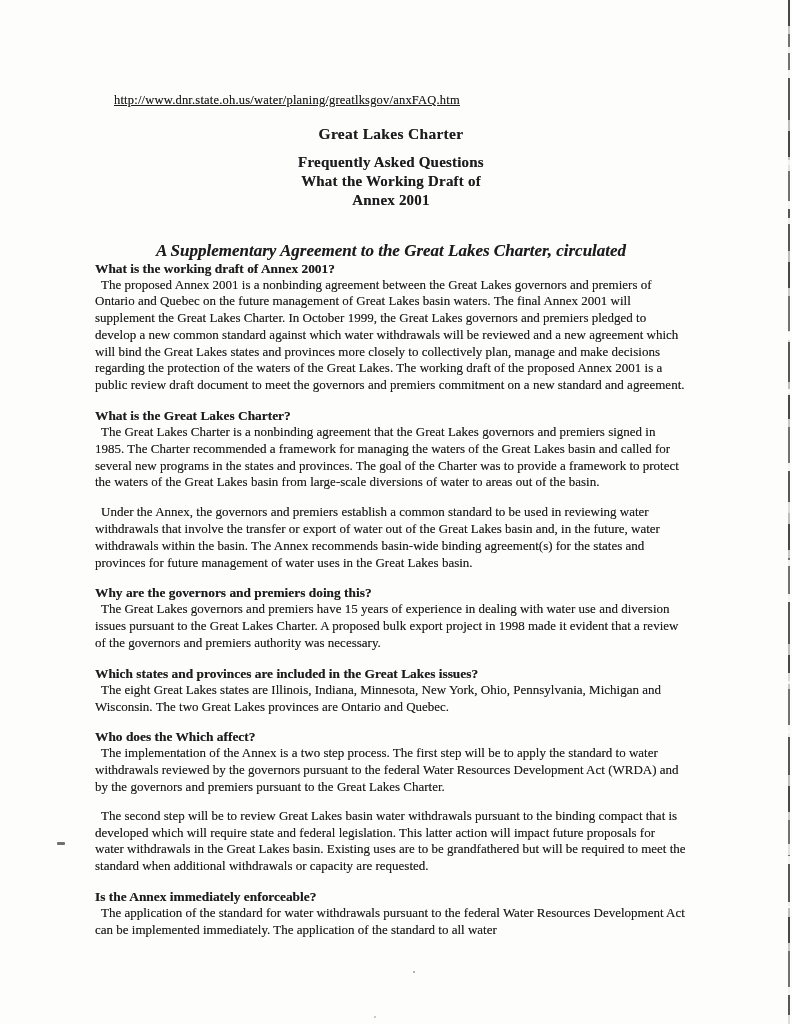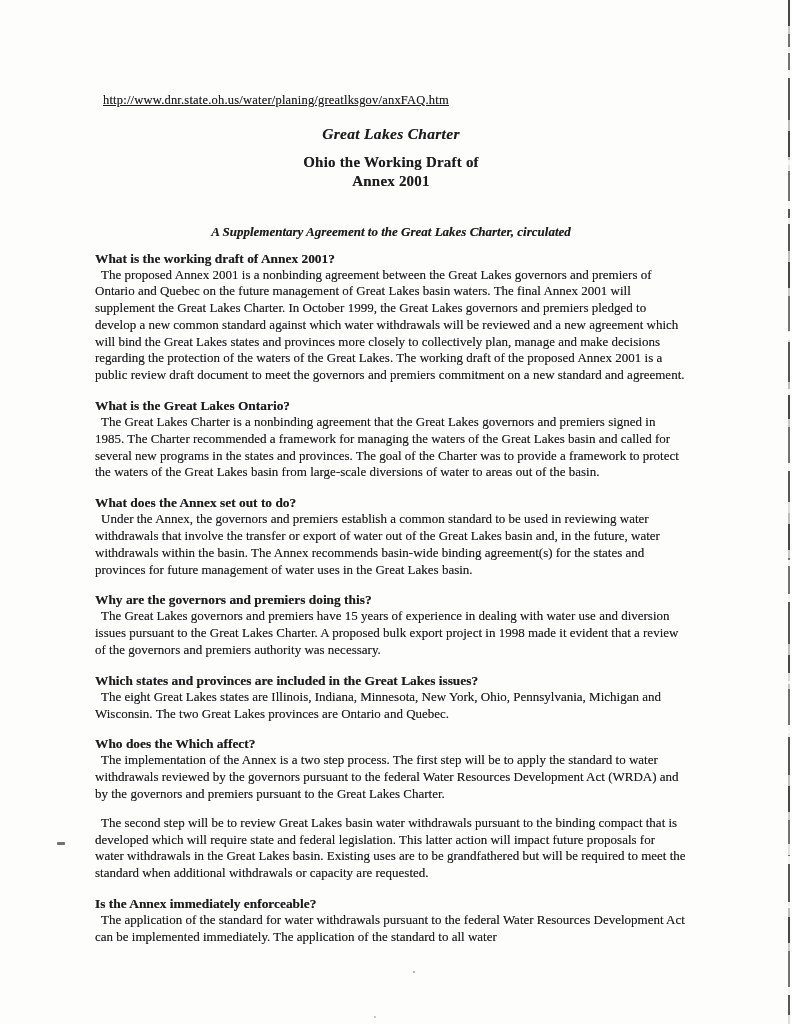--- a/index.html
+++ b/index.html
@@ -22,55 +22,53 @@
     text-shadow:0 0 0.5px rgba(35,35,35,0.55);
   }
   .content{
     position:absolute;
     left:95px;
     top:90px;
     width:592px;
   }
   .url{
     display:inline-block;
-    margin-left:8px;
+    margin-left:19px;
     font-size:12.5px;
     color:var(--ink);
     text-decoration:underline;
     letter-spacing:0.2px;
     cursor:pointer;
   }
   .title-block{
     text-align:center;
     margin-top:17px;
   }
   .doc-title{
     margin:0;
     font-size:15.5px;
     font-weight:bold;
     letter-spacing:0.3px;
-    font-style:italic;
   }
   .subtitle{
     margin-top:10px;
     font-size:15px;
     font-weight:bold;
     line-height:19px;
     letter-spacing:0.2px;
   }
   .tagline{
     margin-top:32px;
     text-align:center;
     font-style:italic;
     font-weight:bold;
-    font-size:13px;
+    font-size:17px;
     line-height:17.5px;
   }
   .faq{
-    margin-top:9px;
   }
   .qa{
     margin-bottom:13px;
   }
   .q{
     margin:0;
     font-size:13.4px;
     font-weight:bold;
     line-height:17px;
   }
@@ -139,43 +137,43 @@
 
 <div class="page">
 
   <div class="content">
 
     <a class="url">http://www.dnr.state.oh.us/water/planing/greatlksgov/anxFAQ.htm</a>
 
     <div class="title-block">
       <h1 class="doc-title">Great Lakes Charter</h1>
       <div class="subtitle">
-        <div>Ohio the Working Draft of</div>
+        <div>Frequently Asked Questions</div>
+        <div>What the Working Draft of</div>
         <div>Annex 2001</div>
       </div>
     </div>
 
     <div class="tagline">
       <div>A Supplementary Agreement to the Great Lakes Charter, circulated</div>
     </div>
 
     <div class="faq">
 
       <section class="qa">
         <h2 class="q">What is the working draft of Annex 2001?</h2>
         <p class="a">The proposed Annex 2001 is a nonbinding agreement between the Great Lakes governors and premiers of Ontario and Quebec on the future management of Great Lakes basin waters. The final Annex 2001 will supplement the Great Lakes Charter. In October 1999, the Great Lakes governors and premiers pledged to develop a new common standard against which water withdrawals will be reviewed and a new agreement which will bind the Great Lakes states and provinces more closely to collectively plan, manage and make decisions regarding the protection of the waters of the Great Lakes. The working draft of the proposed Annex 2001 is a public review draft document to meet the governors and premiers commitment on a new standard and agreement.</p>
       </section>
 
       <section class="qa">
-        <h2 class="q">What is the Great Lakes Ontario?</h2>
+        <h2 class="q">What is the Great Lakes Charter?</h2>
         <p class="a">The Great Lakes Charter is a nonbinding agreement that the Great Lakes governors and premiers signed in 1985. The Charter recommended a framework for managing the waters of the Great Lakes basin and called for several new programs in the states and provinces. The goal of the Charter was to provide a framework to protect the waters of the Great Lakes basin from large-scale diversions of water to areas out of the basin.</p>
       </section>
 
       <section class="qa">
-        <h2 class="q">What does the Annex set out to do?</h2>
         <p class="a">Under the Annex, the governors and premiers establish a common standard to be used in reviewing water withdrawals that involve the transfer or export of water out of the Great Lakes basin and, in the future, water withdrawals within the basin. The Annex recommends basin-wide binding agreement(s) for the states and provinces for future management of water uses in the Great Lakes basin.</p>
       </section>
 
       <section class="qa">
         <h2 class="q">Why are the governors and premiers doing this?</h2>
         <p class="a">The Great Lakes governors and premiers have 15 years of experience in dealing with water use and diversion issues pursuant to the Great Lakes Charter. A proposed bulk export project in 1998 made it evident that a review of the governors and premiers authority was necessary.</p>
       </section>
 
       <section class="qa">
         <h2 class="q">Which states and provinces are included in the Great Lakes issues?</h2>

